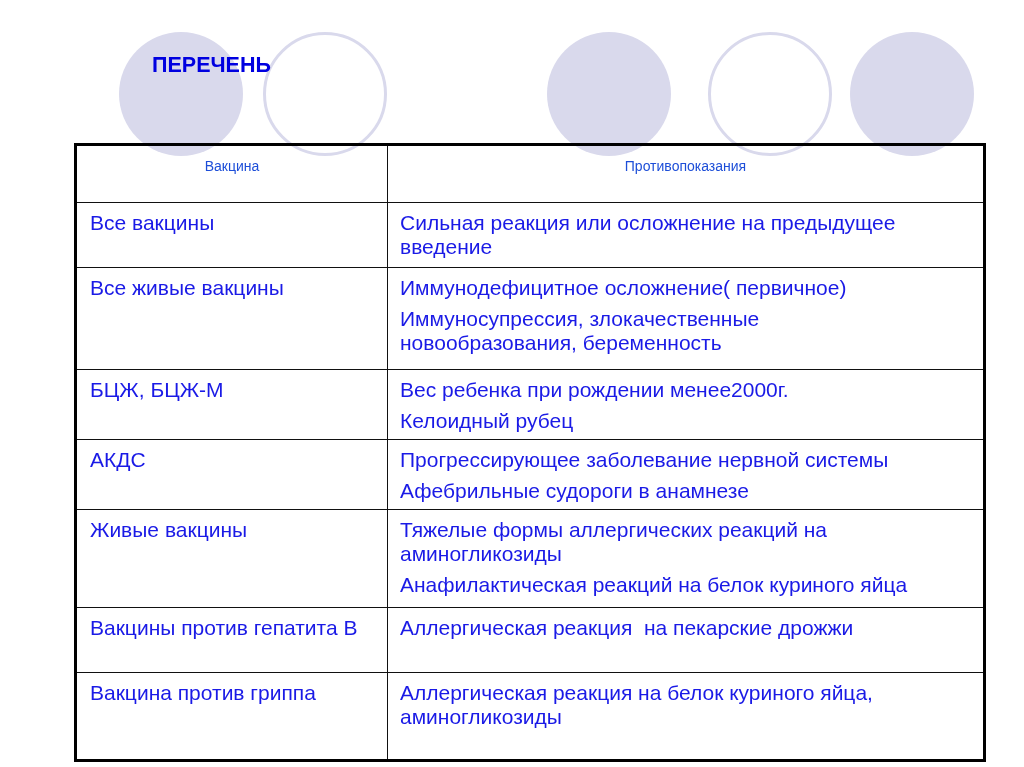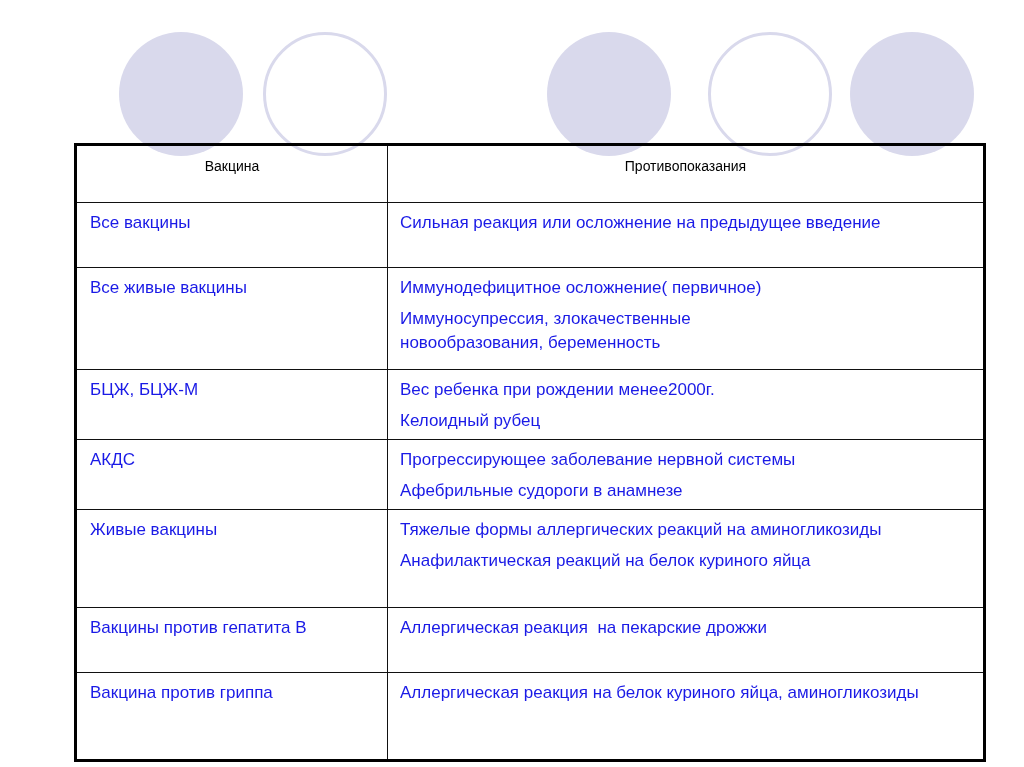--- a/index.html
+++ b/index.html
@@ -26,26 +26,26 @@
       border-collapse: collapse;
       border: 3px solid #000;
       background: transparent;
     }
     table.main td, table.main th {
       border: 1.5px solid #111;
       vertical-align: top;
       padding: 0;
     }
     table.main th {
-      font-weight: normal; color: #000000; font-size: 14px;
+      font-weight: normal; color: #1d4ed8; font-size: 14px;
       text-align: center; padding-top: 12px; height: 44px;
       background: transparent;
     }
     .c1 { width: 310px; }
-    td .cell { padding: 8px 12px 6px 12px; color: #1a1ae6; font-size: 17px; line-height: 24px; }
+    td .cell { padding: 8px 12px 6px 12px; color: #1a1ae6; font-size: 21px; line-height: 24px; }
     td.left .cell { padding-left: 13px; }
     td.right .cell { padding-left: 12px; }
     .line { margin-bottom: 7px; }
     .line:last-child { margin-bottom: 0; }
     tbody tr:nth-child(1) { height: 65px; }
     tbody tr:nth-child(2) { height: 102px; }
     tbody tr:nth-child(3) { height: 68px; }
     tbody tr:nth-child(4) { height: 70px; }
     tbody tr:nth-child(5) { height: 98px; }
     tbody tr:nth-child(6) { height: 65px; }
@@ -54,20 +54,21 @@
 </head>
 <body>
 
 <div class="circle filled" style="left:119px; top:32px;"></div>
 <div class="circle outline" style="left:263px; top:32px;"></div>
 <div class="circle filled" style="left:547px; top:32px;"></div>
 <div class="circle outline" style="left:708px; top:32px;"></div>
 <div class="circle filled" style="left:850px; top:32px;"></div>
 
 <div class="title">
+  <div>ПЕРЕЧЕНЬ</div>
 </div>
 
 <table class="main">
   <thead>
     <tr>
       <th class="c1">Вакцина</th>
       <th>Противопоказания</th>
     </tr>
   </thead>
   <tbody>

